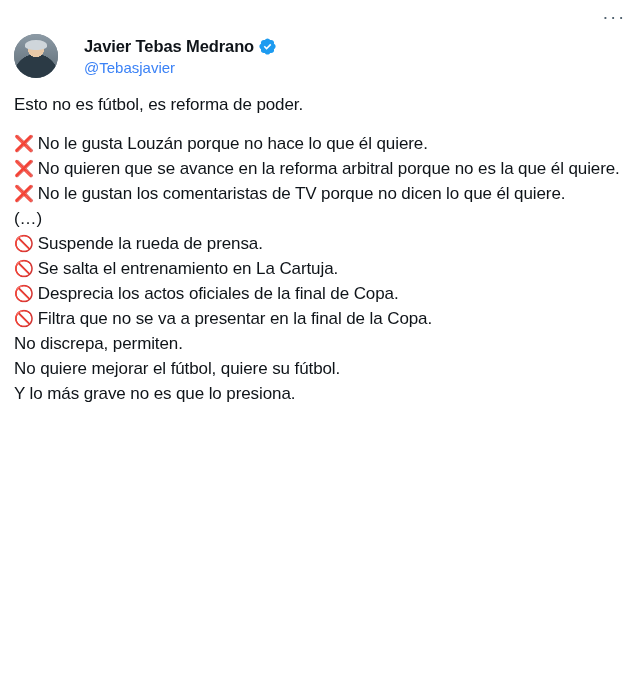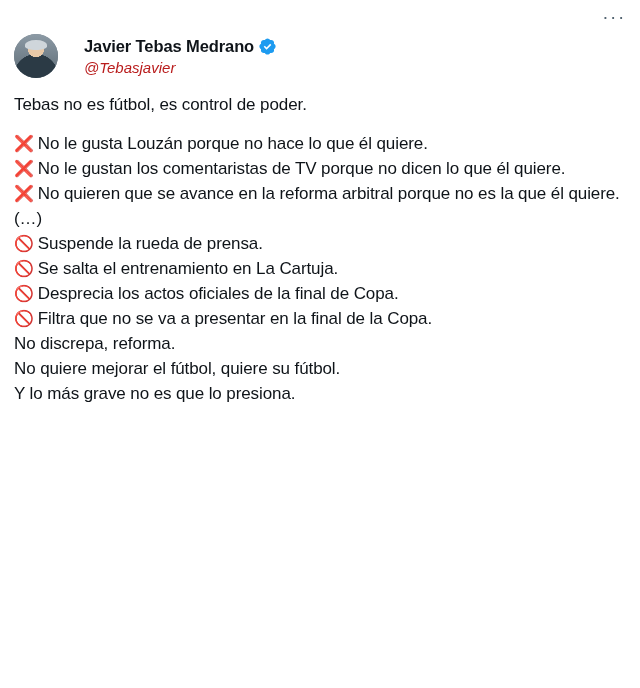--- a/index.html
+++ b/index.html
@@ -71,24 +71,23 @@
     letter-spacing: -0.1px;
   }
   .verified {
     width: 19px;
     height: 19px;
     display: inline-block;
     line-height: 0;
   }
   .handle {
     font-size: 15px;
-    color: #b91c1c;
+    color: #3b82f6;
     line-height: 1.3;
     margin-top: 1px;
-    font-style: italic;
   }
   .more-btn {
     position: absolute;
     right: 12px;
     top: 8px;
     width: 28px;
     height: 22px;
     color: #536471;
     font-size: 19px;
     line-height: 18px;
@@ -142,28 +141,28 @@
           </svg>
         </span>
       </div>
       <span class="handle">@Tebasjavier</span>
     </div>
   </div>
 
   <div class="more-btn">···</div>
 
   <div class="tweet-body">
-    <div class="line"><span>Tebas no es fútbol, es control de poder.</span></div>
+    <div class="line"><span>Esto no es fútbol, es reforma de poder.</span></div>
     <div class="line blank"></div>
     <div class="line"><span class="emoji x-mark">❌</span><span>No le gusta Louzán porque no hace lo que él quiere.</span></div>
+    <div class="line"><span class="emoji x-mark">❌</span><span>No quieren que se avance en la reforma arbitral porque no es la que él quiere.</span></div>
     <div class="line"><span class="emoji x-mark">❌</span><span>No le gustan los comentaristas de TV porque no dicen lo que él quiere.</span></div>
-    <div class="line"><span class="emoji x-mark">❌</span><span>No quieren que se avance en la reforma arbitral porque no es la que él quiere.</span></div>
     <div class="line"><span>(…)</span></div>
     <div class="line"><span class="emoji no-entry">🚫</span><span>Suspende la rueda de prensa.</span></div>
     <div class="line"><span class="emoji no-entry">🚫</span><span>Se salta el entrenamiento en La Cartuja.</span></div>
     <div class="line"><span class="emoji no-entry">🚫</span><span>Desprecia los actos oficiales de la final de Copa.</span></div>
     <div class="line"><span class="emoji no-entry">🚫</span><span>Filtra que no se va a presentar en la final de la Copa.</span></div>
-    <div class="line"><span>No discrepa, reforma.</span></div>
+    <div class="line"><span>No discrepa, permiten.</span></div>
     <div class="line"><span>No quiere mejorar el fútbol, quiere su fútbol.</span></div>
     <div class="line"><span>Y lo más grave no es que lo presiona.</span></div>
   </div>
 
 </div>
 
 </body></html>

